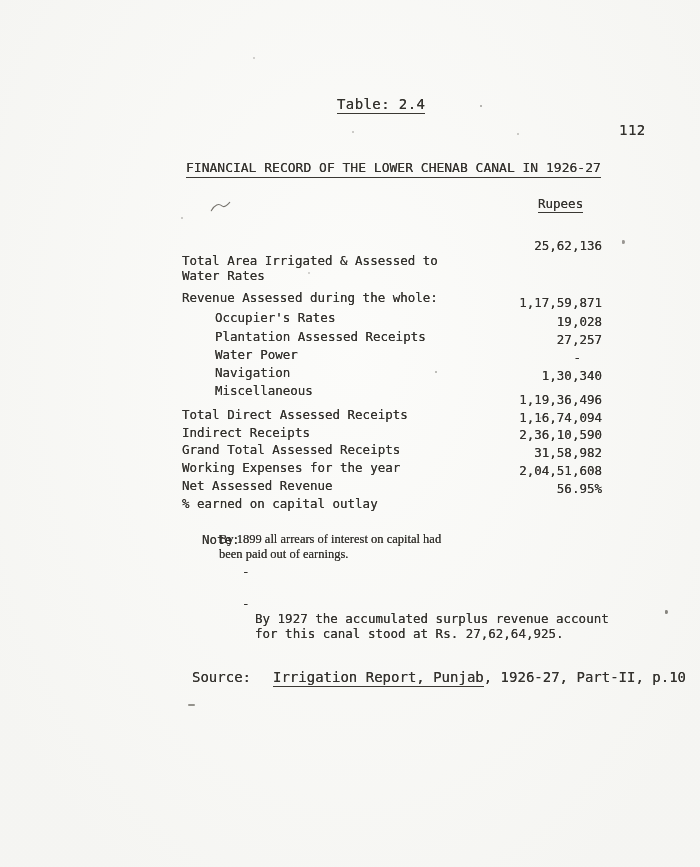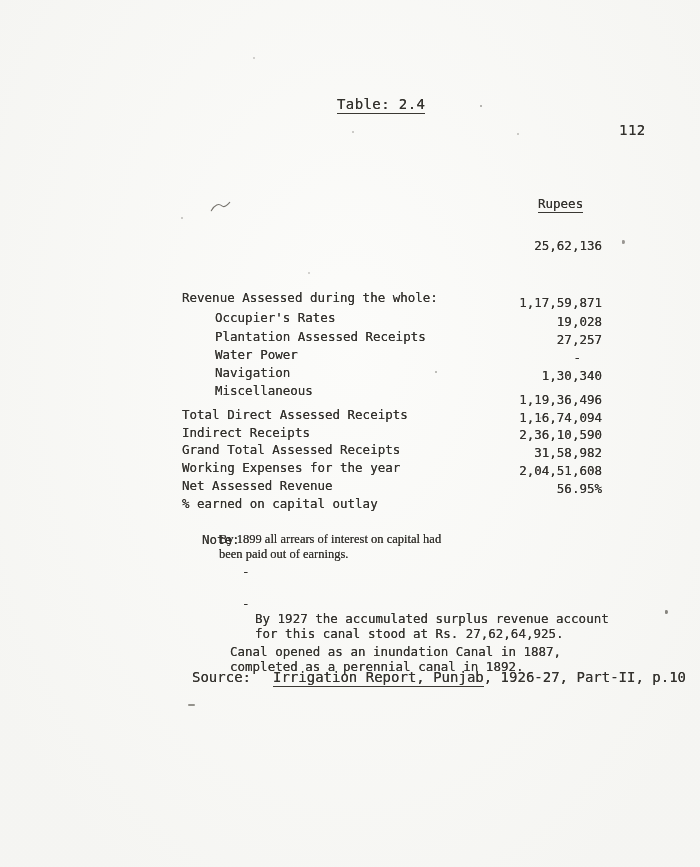--- a/index.html
+++ b/index.html
@@ -98,25 +98,28 @@
   .sp10 { left: 540px; top: 417px; width: 2px; height: 2px; opacity: 0.25; }
 </style>
 </head>
 <body>
 
 <div id="page">
 
   <div class="table-label ink">Table: 2.4</div>
   <div class="page-number ink">112</div>
 
+  <div class="doc-title ink">FINANCIAL RECORD OF THE LOWER CHENAB CANAL IN 1926-27</div>
 
   <div class="col-header ink">Rupees</div>
 
   <div class="fin-table">
     <div class="fin-row r0">
+      <span class="lbl ink">Total Area Irrigated &amp; Assessed to
+Water Rates</span>
       <span class="val ink">25,62,136</span>
     </div>
     <div class="fin-row r1">
       <span class="lbl ink">Revenue Assessed during the whole:</span>
     </div>
     <div class="fin-row sub r2">
       <span class="lbl ink">Occupier's Rates</span>
       <span class="val ink">1,17,59,871</span>
     </div>
     <div class="fin-row sub r3">
@@ -165,22 +168,20 @@
     <span class="note-label ink">Note:</span>
     <div class="note-intro ink">By 1899 all arrears of interest on capital had
 been paid out of earnings.</div>
     <div class="note-bullet ink">
       <span class="dash">-</span>
     </div>
     <div class="note-bullet ink">
       <span class="dash">-</span><span>By 1927 the accumulated surplus revenue account
 for this canal stood at Rs. 27,62,64,925.</span>
     </div>
-    <div class="note-closing ink">Canal opened as an inundation Canal in 1887,
-completed as a perennial canal in 1892.</div>
   </div>
 
   <div class="source-line">
     <span class="ink">Source:</span><span class="source-cite ink">Irrigation Report, Punjab</span><span class="ink">, 1926-27, Part-II, p.10</span>
   </div>
 
   <svg class="mark-squiggle" width="22" height="12" viewBox="0 0 22 12">
     <path d="M1,9 C5,3 9,2 12,5 C14,7 17,5 20,2" fill="none" stroke="#55514a" stroke-width="1.1" stroke-linecap="round"></path>
   </svg>
   <div class="mark-dash"></div>

